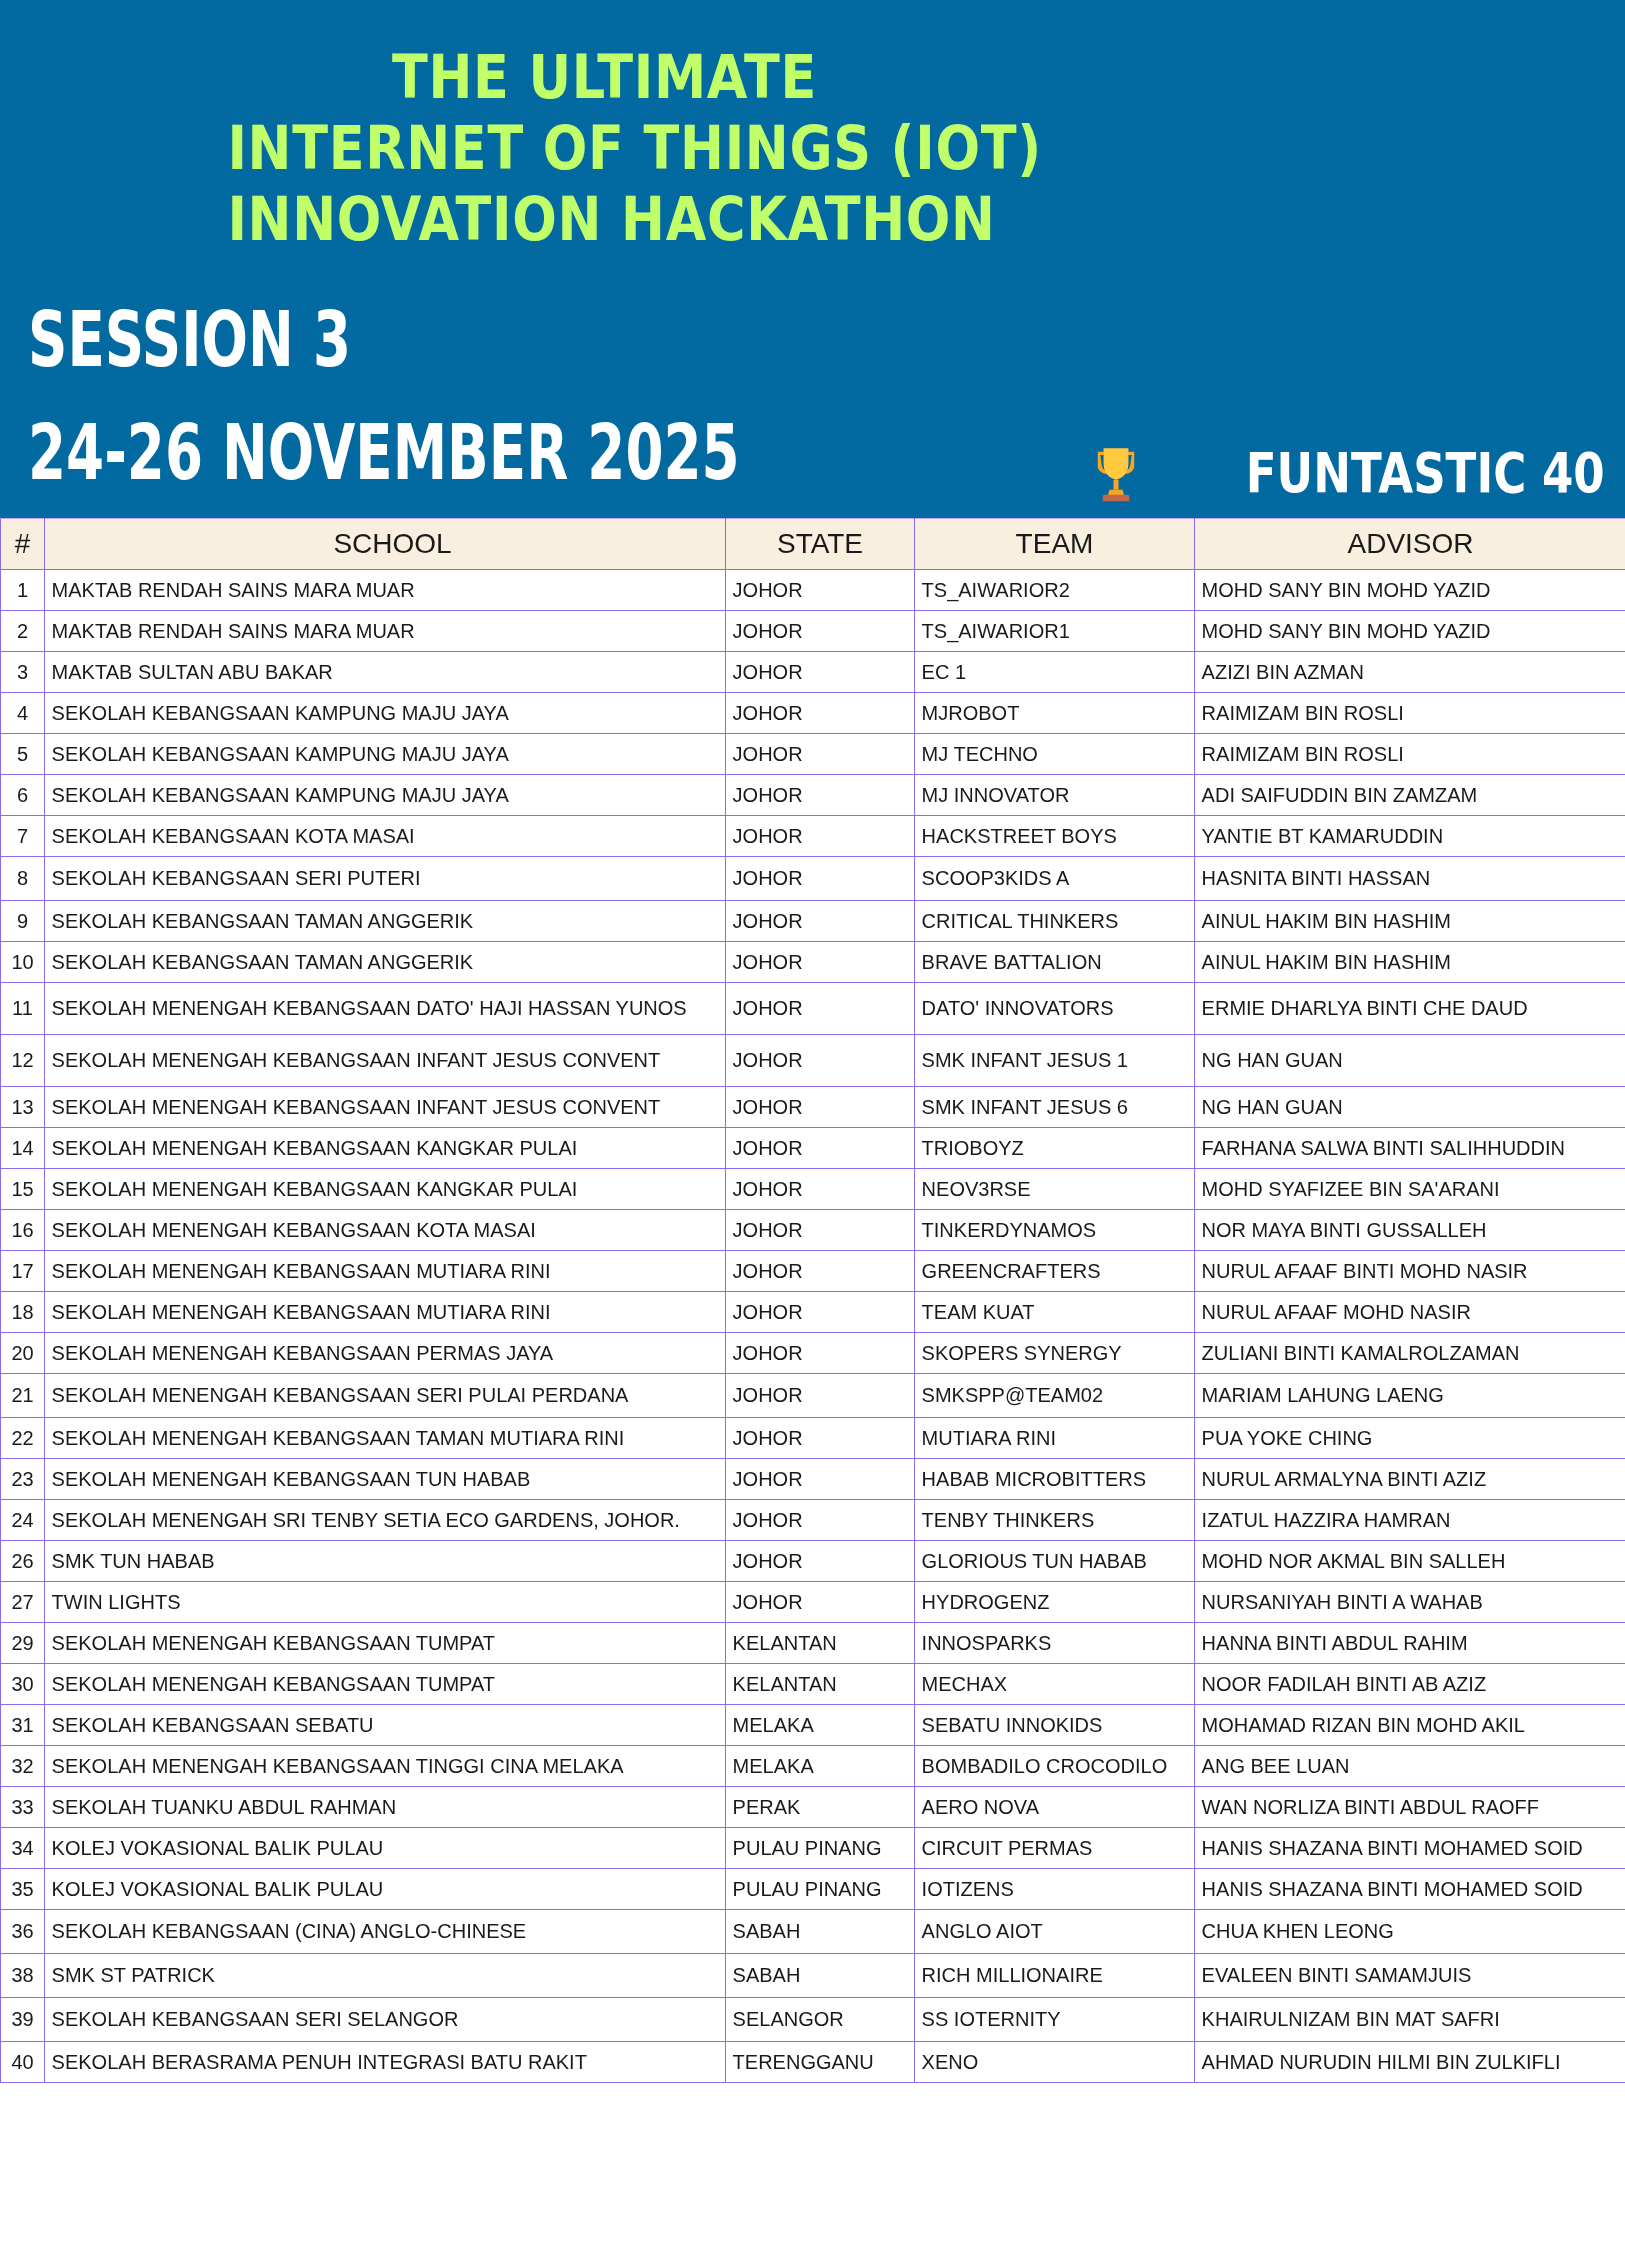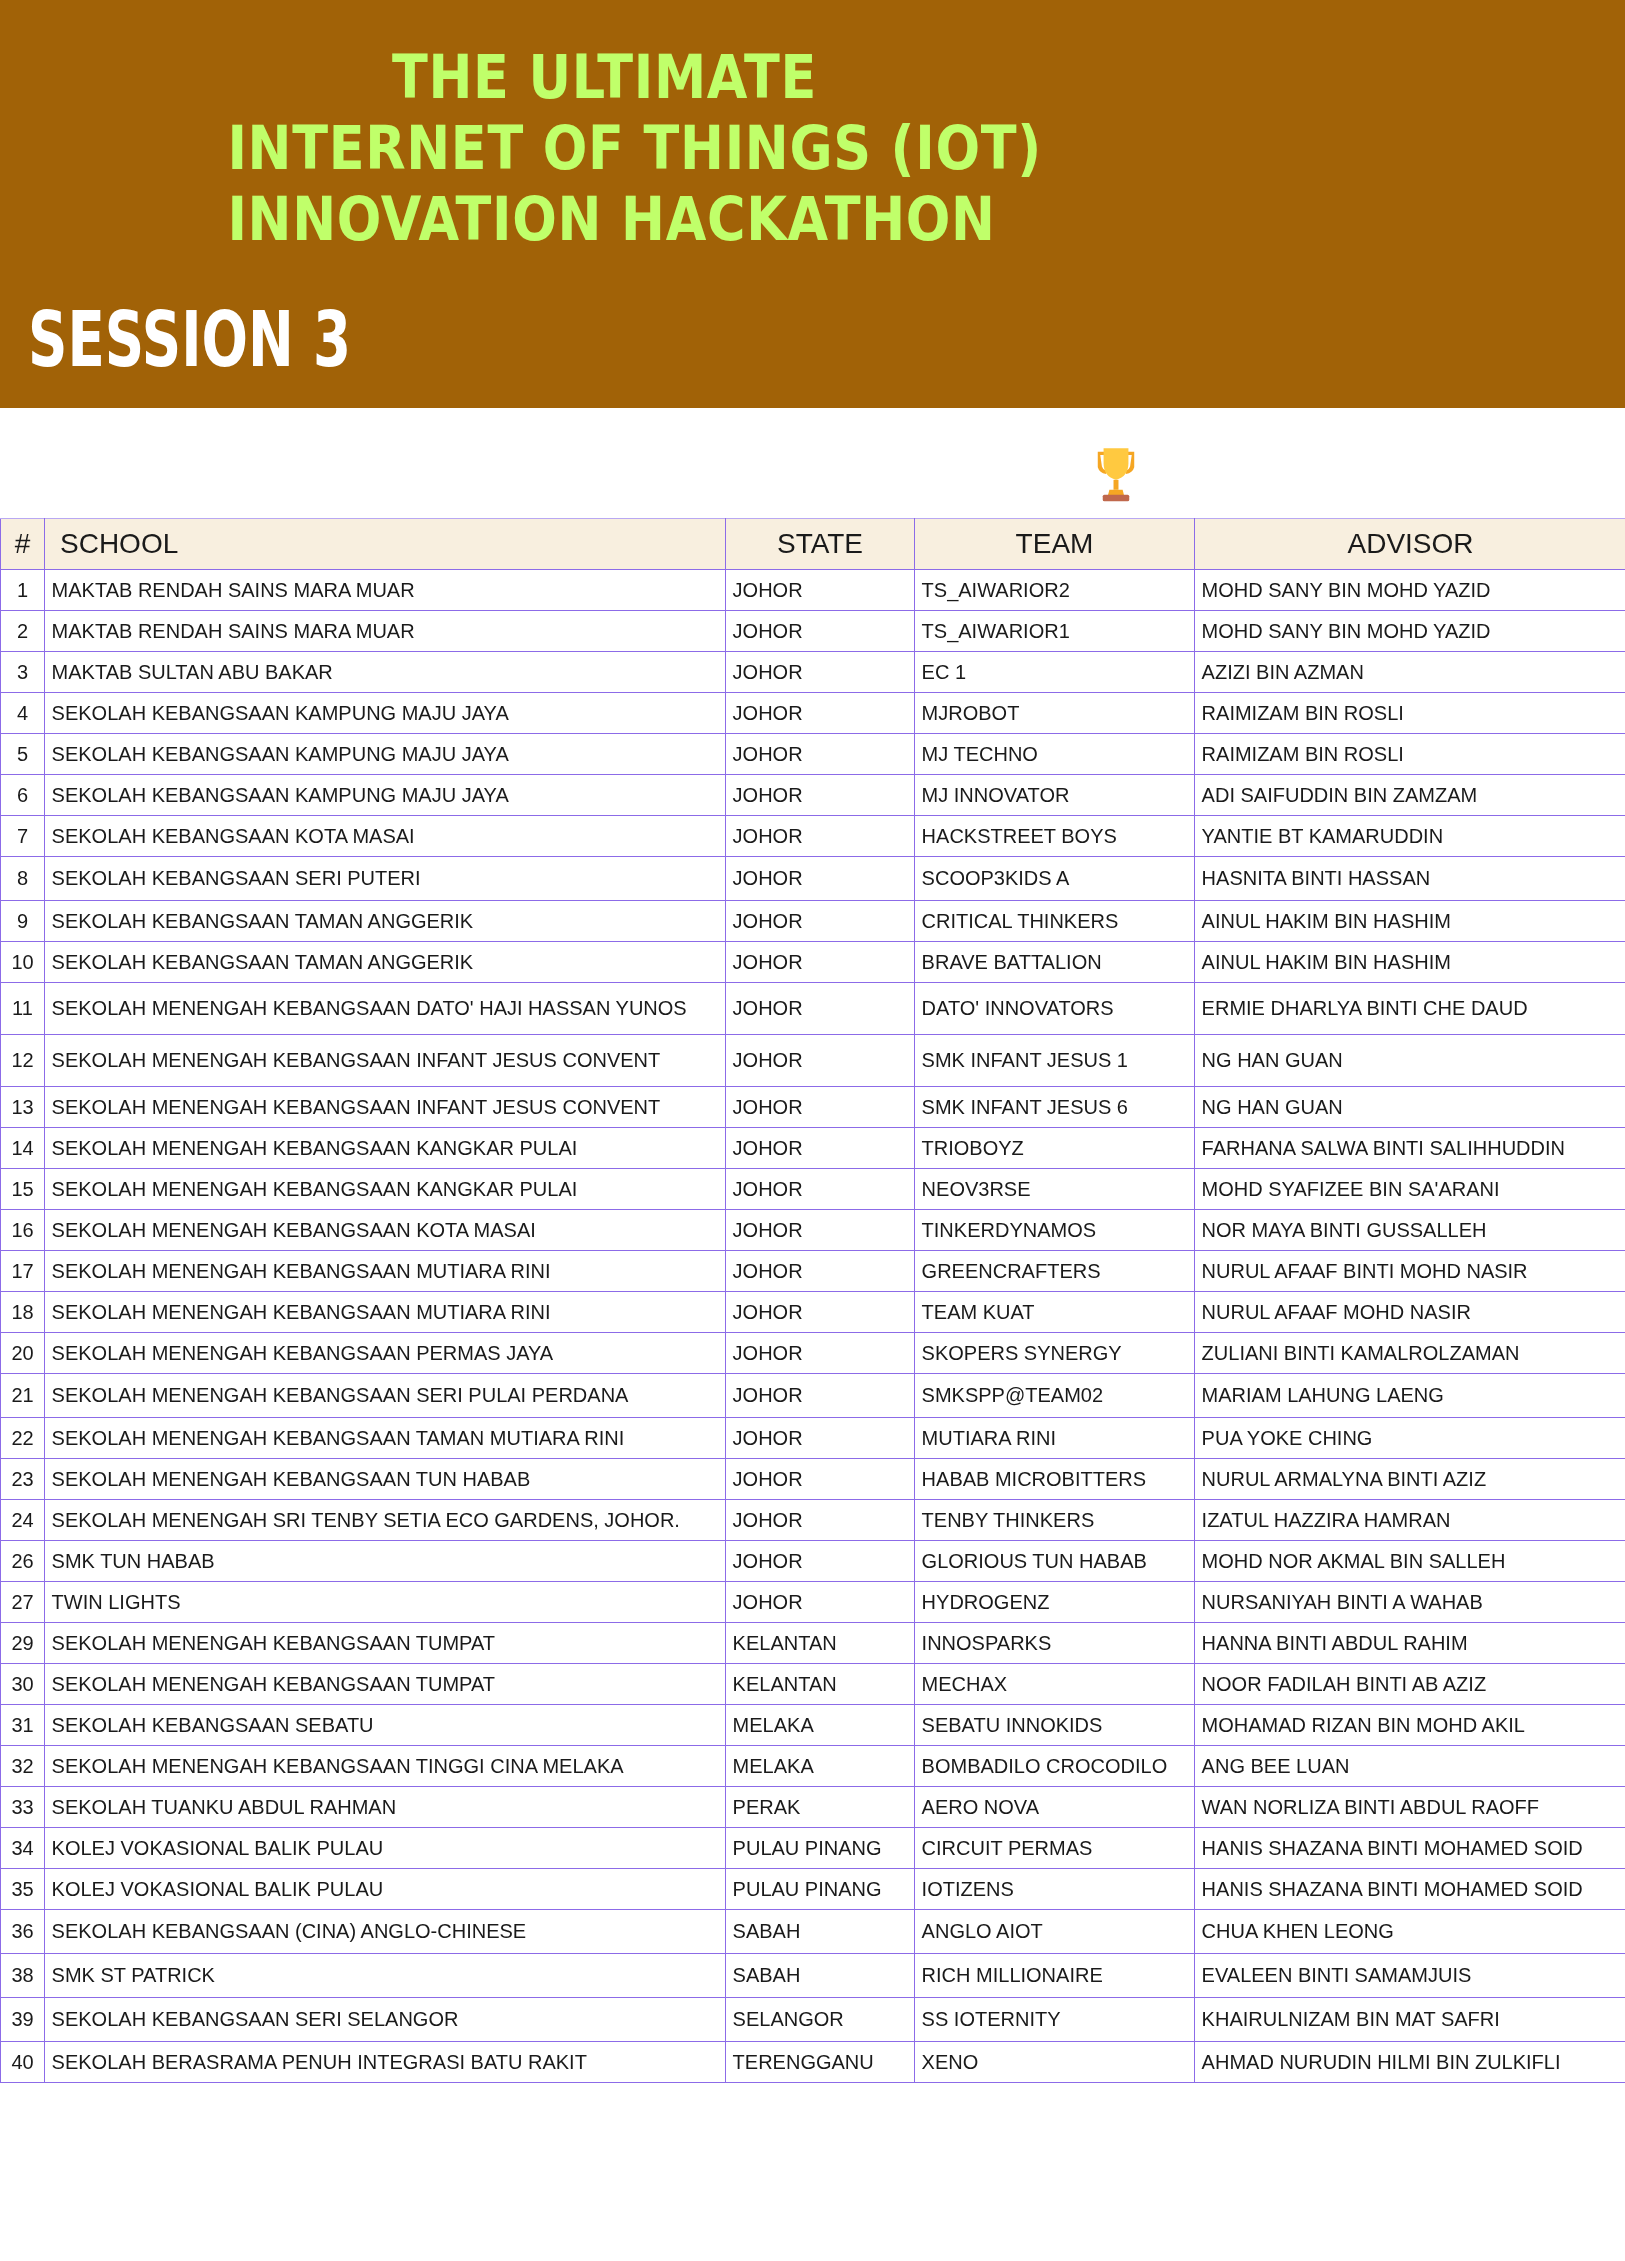--- a/index.html
+++ b/index.html
@@ -1,21 +1,21 @@
 <!DOCTYPE html>
 <html style="font-size:13.2px"><head>
 <meta charset="utf-8">
 <style>
   * { margin: 0; padding: 0; box-sizing: border-box; }
   html, body { width: 1626px; height: 2261px; background: #ffffff; overflow: hidden; }
   body { font-family: "Liberation Sans", sans-serif; }
 
   .header {
-    position: absolute; left: 0; top: 0; width: 1626px; height: 408px;
-    background: #a16207;
+    position: absolute; left: 0; top: 0; width: 1626px; height: 518px;
+    background: #0369a1;
   }
   .title {
     position: absolute; left: 166px; top: 41px; width: 877px;
     text-align: center;
     font-family: "DejaVu Sans", sans-serif; font-weight: bold;
     color: #c0ff6a; font-size: 61px; line-height: 71px;
     letter-spacing: 0.8px; text-transform: uppercase;
     transform: scaleX(0.86); transform-origin: 50% 0;
   }
   .title div { white-space: nowrap; }
@@ -49,21 +49,21 @@
   table.roster th, table.roster td {
     border: 1.7px solid #8c6be8;
     font-family: "Liberation Sans", sans-serif;
     color: #1a1a1a; white-space: nowrap; overflow: hidden;
   }
   table.roster th {
     background: #f8efdf; font-weight: normal; font-size: 28px; height: 51px;
     border-top: 1.7px solid #b9a8f2;
   }
   table.roster th.c-num { text-align: center; }
-  table.roster th.c-school { text-align: left; padding-left: 15px; }
+  table.roster th.c-school { text-align: center; padding-left: 15px; }
   table.roster th.c-state, table.roster th.c-team, table.roster th.c-advisor { text-align: center; }
   table.roster td { font-size: 20px; padding-left: 6.6px; height: 41px; }
   table.roster td.c-num { text-align: center; padding-left: 0; }
   table.roster tr.tall td { height: 44px; }
   table.roster tr.xtall td { height: 52px; }
   .col-num { width: 44px; }
   .col-school { width: 681px; }
   .col-state { width: 189px; }
   .col-team { width: 280px; }
   .col-advisor { width: 432px; }

